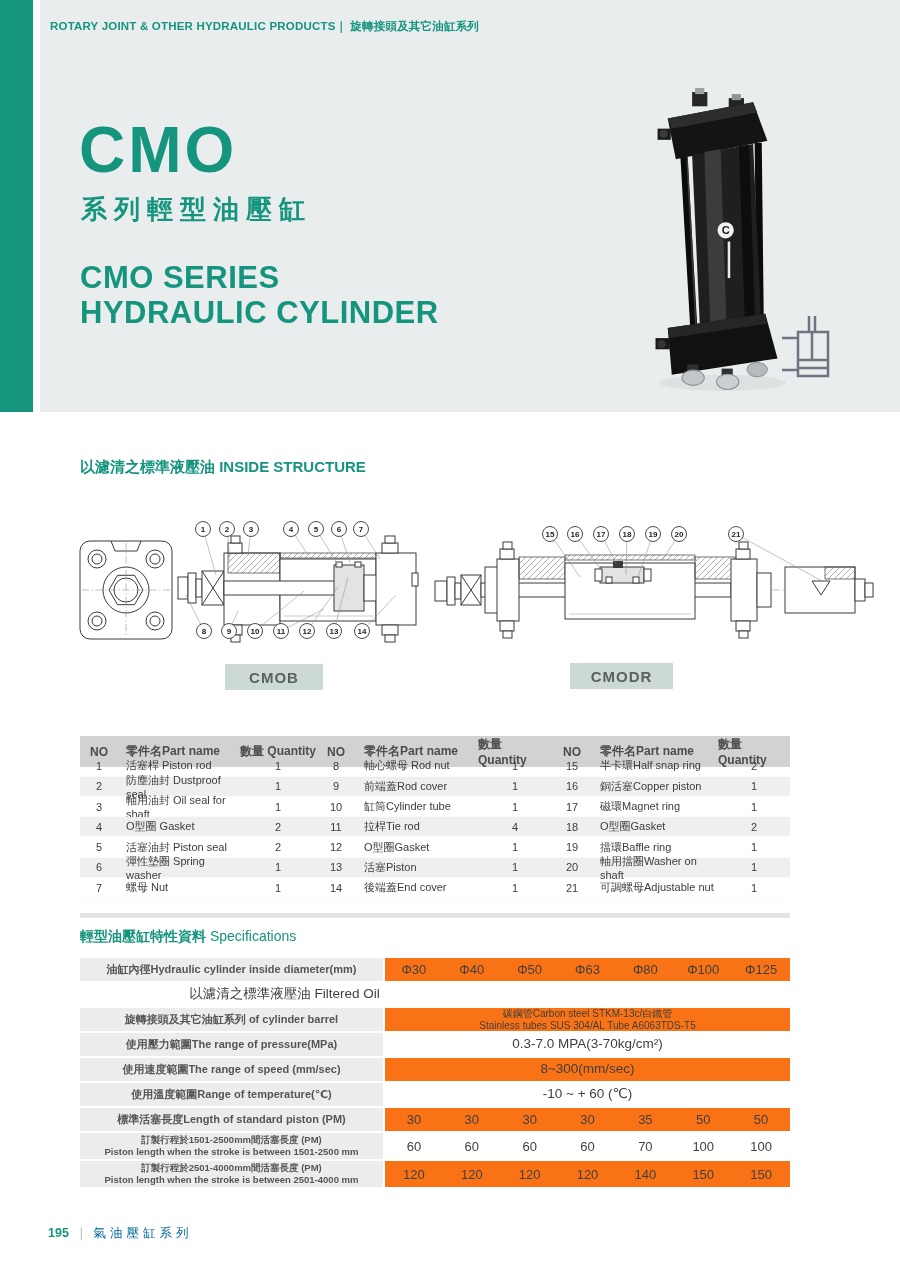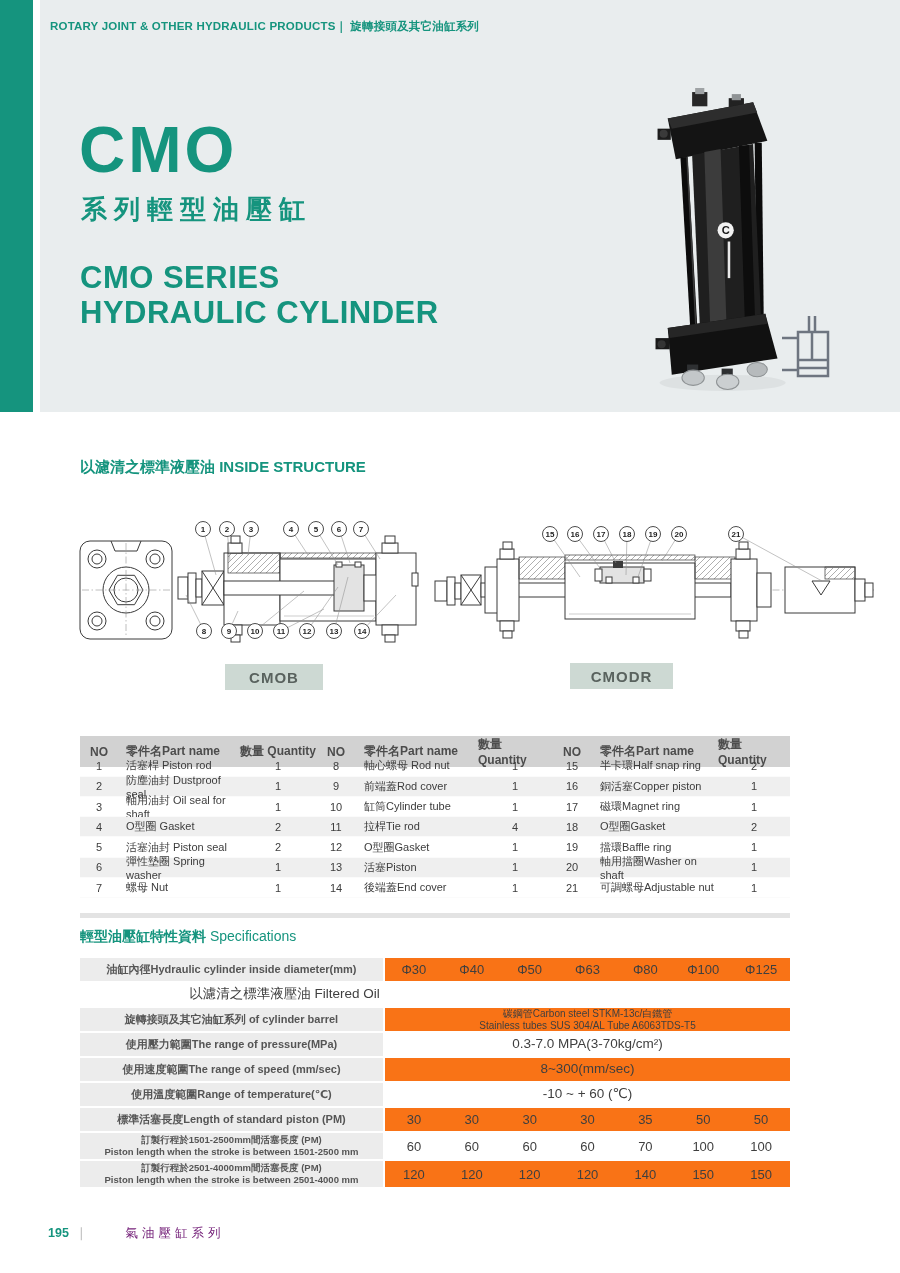--- a/index.html
+++ b/index.html
@@ -59,21 +59,21 @@
   .svals{width:405px;margin-left:2px;display:flex;align-items:center;}
   .sg{background:#f97316;}
   .scell{flex:1;text-align:center;color:#3f3f3f;font-size:13px;}
   .sspan{flex:1;text-align:center;color:#3f3f3f;font-size:13.5px;line-height:1.2;}
   .sspan.small{font-size:10px;line-height:1.15;}
 
   
   .footer{left:48px;top:1224px;font-size:12.5px;display:flex;align-items:center;}
   .fpage{color:#15947e;font-weight:bold;}
   .fdiv{color:#aaaaaa;margin:0 6px;font-size:13px;}
-  .fseries{color:#701a75;letter-spacing:4px;margin-left:32px;}
+  .fseries{color:#0369a1;letter-spacing:4px;}
 </style>
 </head>
 <body>
 
 <div class="abs hero"></div>
 <div class="abs accent-bar"></div>
 <div class="abs hero-gap"></div>
 <div class="abs top-banner">ROTARY JOINT &amp; OTHER HYDRAULIC PRODUCTS｜ 旋轉接頭及其它油缸系列</div>
 <div class="abs series-code">CMO</div>
 <div class="abs series-zh">系列輕型油壓缸</div>

